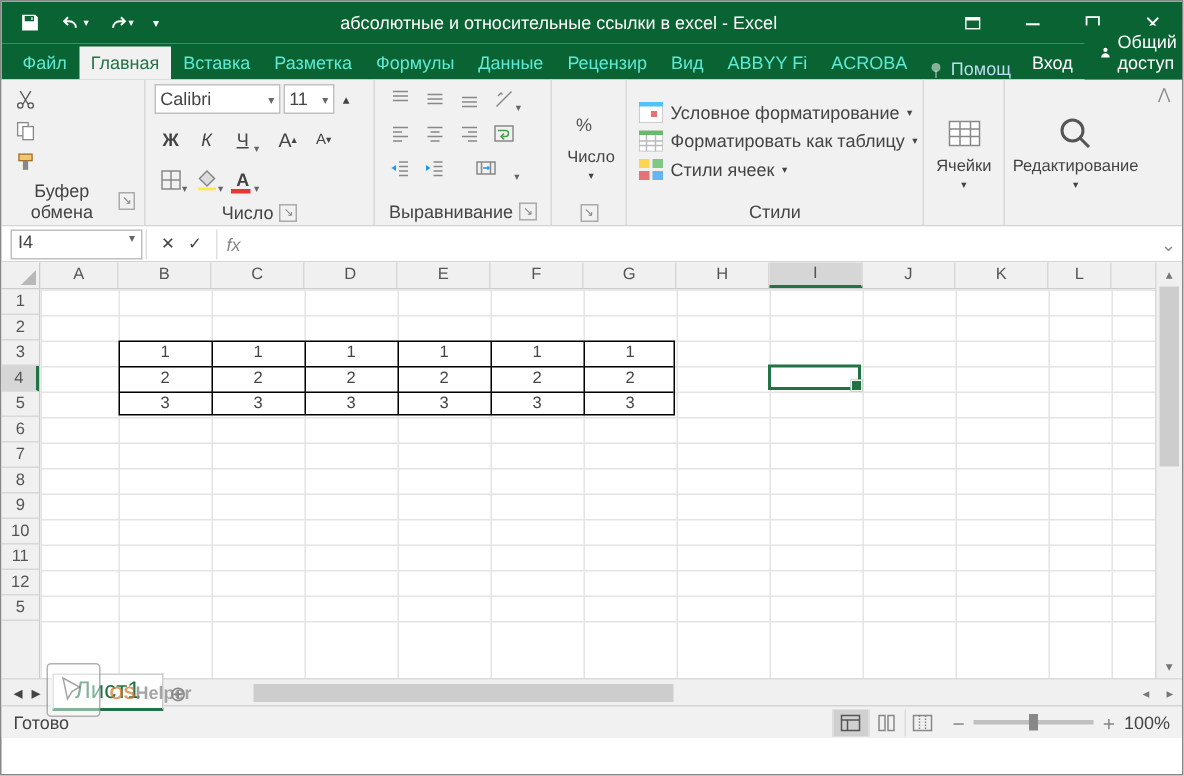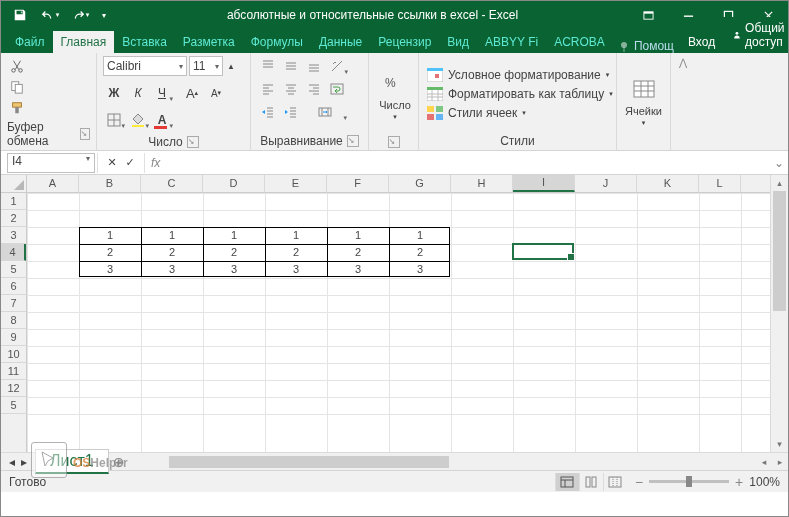--- a/index.html
+++ b/index.html
@@ -15,21 +15,21 @@
 .tabs{height:24px;background:#0a6332;display:flex;align-items:flex-end;padding-left:6px;color:#fff}
 .tab{padding:4px 8px;color:#5eead4;font-size:12px;white-space:nowrap}
 .tab.active{background:#f1f1f1;color:#217346;font-weight:400}
 .tabs .spacer{flex:1}
 .tabs .help{display:flex;align-items:center;padding:0 6px;color:#cde;gap:3px}
 .tabs .signin{padding:4px 8px;color:#fff}
 .tabs .share{padding:4px 10px;color:#fff;display:flex;align-items:center;gap:4px;background:#0a6332}
 .ribbon{height:98px;background:#f1f1f1;border-bottom:1px solid #d4d4d4;display:flex}
 .rgroup{border-right:1px solid #d9d9d9;padding:3px 6px 0;display:flex;flex-direction:column;justify-content:space-between}
 .rgroup .body{display:flex;gap:4px;flex:1}
-.rgroup .label{text-align:left;font-size:11px;color:#666;padding:2px 0;display:flex;justify-content:center;align-items:center;gap:4px}
+.rgroup .label{text-align:center;font-size:11px;color:#666;padding:2px 0;display:flex;justify-content:center;align-items:center;gap:4px}
 .rgroup .label .dlaunch{width:12px;height:12px;border:1px solid #aaa;font-size:8px;line-height:9px;color:#888}
 .bigbtn{display:flex;flex-direction:column;align-items:center;justify-content:center;gap:2px;padding:2px 4px;min-width:40px}
 .bigbtn svg{width:28px;height:28px}
 .bigbtn span{font-size:11px}
 .minibtns{display:flex;flex-direction:column;gap:3px;justify-content:center}
 .mini{width:20px;height:18px;display:flex;align-items:center;justify-content:center}
 .mini svg{width:14px;height:14px}
 .fontgroup .row{display:flex;align-items:center;gap:2px;margin-bottom:3px}
 .combo{height:20px;border:1px solid #c0c0c0;background:#fff;display:flex;align-items:center;padding:0 3px;font-size:11px}
 .combo .dd{margin-left:auto;font-size:8px;color:#666}
@@ -397,20 +397,33 @@
             <rect x="4" y="6" width="20" height="16" fill="#fff" stroke="#888"></rect>
             <path d="M4 11h20M4 16h20M11 6v16M18 6v16" stroke="#888"></path>
           </svg>
           <span>Ячейки</span>
           <span style="font-size:7px">▾</span>
         </div>
       </div>
     <div class="label"></div>
   </div>
 
+  <div class="rgroup" style="width:94px;border-right:none">
+    <div class="body">
+        <div class="bigbtn">
+          <svg viewBox="0 0 28 28">
+            <circle cx="12" cy="12" r="7" fill="none" stroke="#555" stroke-width="2"></circle>
+            <path d="M17 17l6 6" stroke="#555" stroke-width="2"></path>
+          </svg>
+          <span>Редактирование</span>
+          <span style="font-size:7px">▾</span>
+        </div>
+      </div>
+    <div class="label"></div>
+  </div>
 
   <div class="collapse">
       <span style="font-size:10px;color:#888">⋀</span>
     </div>
 </div>
 
 <div class="formula-bar">
   <div class="namebox">
       <span>I4</span>
       <span class="dd">▾</span>

